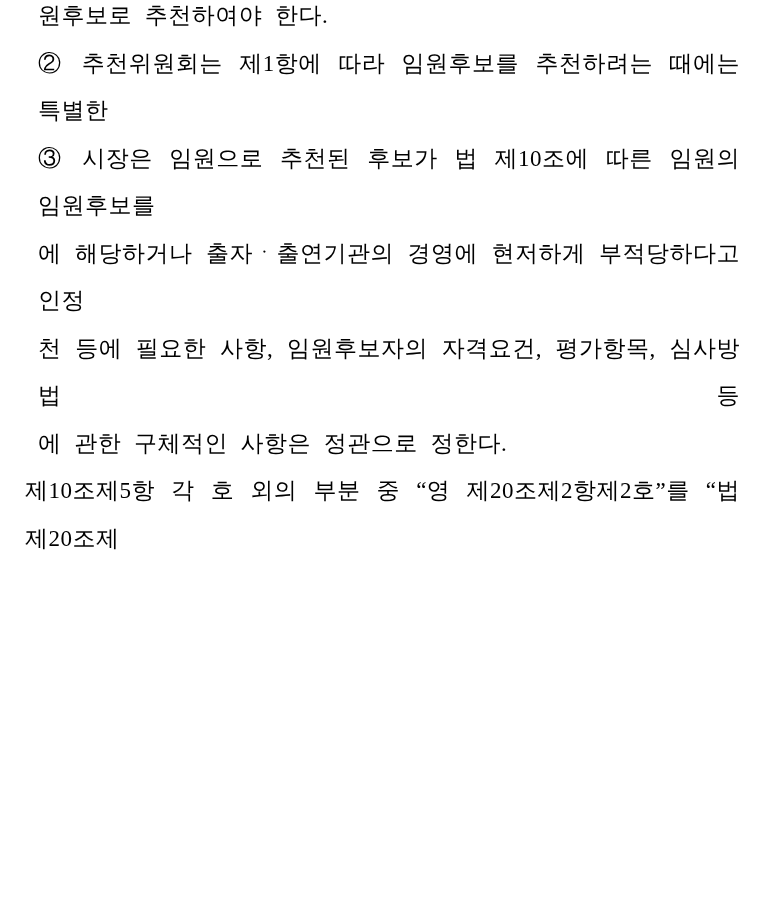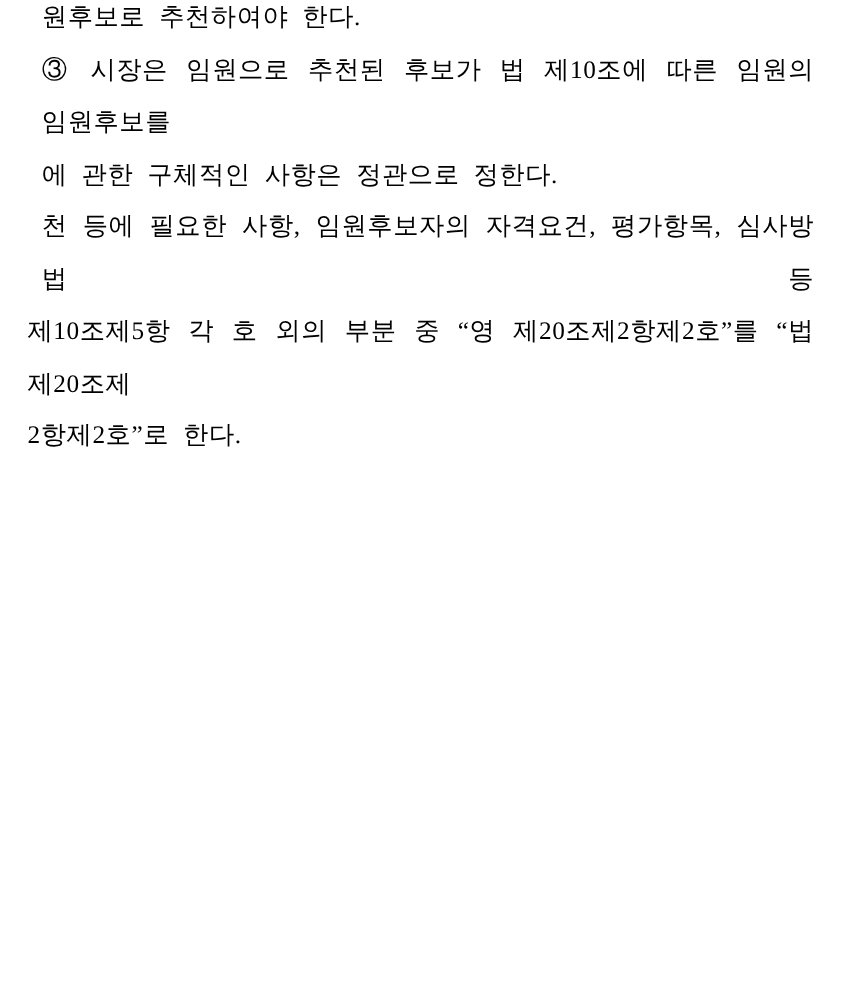--- a/index.html
+++ b/index.html
@@ -44,21 +44,22 @@
   .indent1 { padding-left: 13px; }
 </style>
 </head>
 <body>
 
 <div class="page">
   <div class="doc">
 
     <div>
         <div class="line indent1">원후보로 추천하여야 한다.</div>
+        <div class="line indent1 just">② 추천위원회는 제1항에 따라 임원후보를 추천하려는 때에는 특별한</div>
         <div class="line indent1 just">③ 시장은 임원으로 추천된 후보가 법 제10조에 따른 임원의 임원후보를</div>
+        <div class="line indent1 just">에 해당하거나 출자ㆍ출연기관의 경영에 현저하게 부적당하다고 인정</div>
+        <div class="line indent1 just">천 등에 필요한 사항, 임원후보자의 자격요건, 평가항목, 심사방법 등</div>
         <div class="line indent1">에 관한 구체적인 사항은 정관으로 정한다.</div>
-        <div class="line indent1 just">천 등에 필요한 사항, 임원후보자의 자격요건, 평가항목, 심사방법 등</div>
         <div class="line indent0 just">제10조제5항 각 호 외의 부분 중 “영 제20조제2항제2호”를 “법 제20조제</div>
-        <div class="line indent0">2항제2호”로 한다.</div>
       </div>
 
   </div>
 </div>
 
 </body></html>

